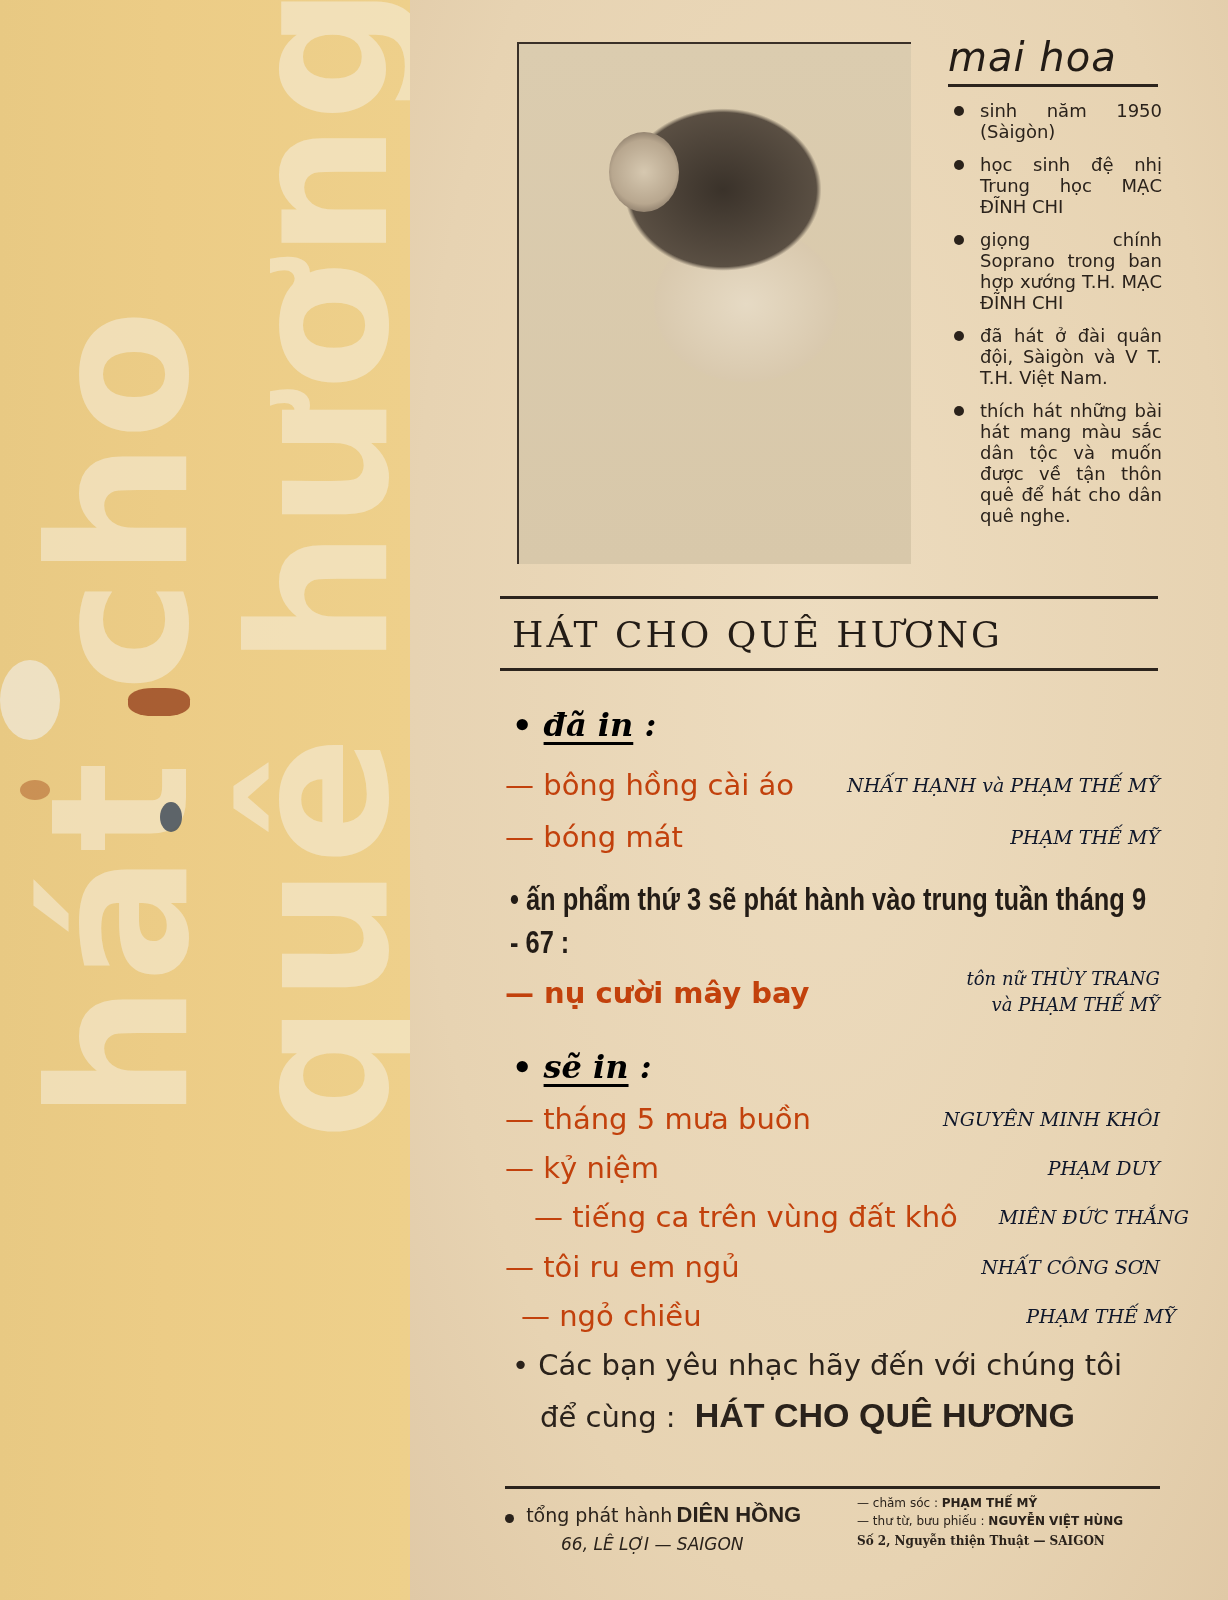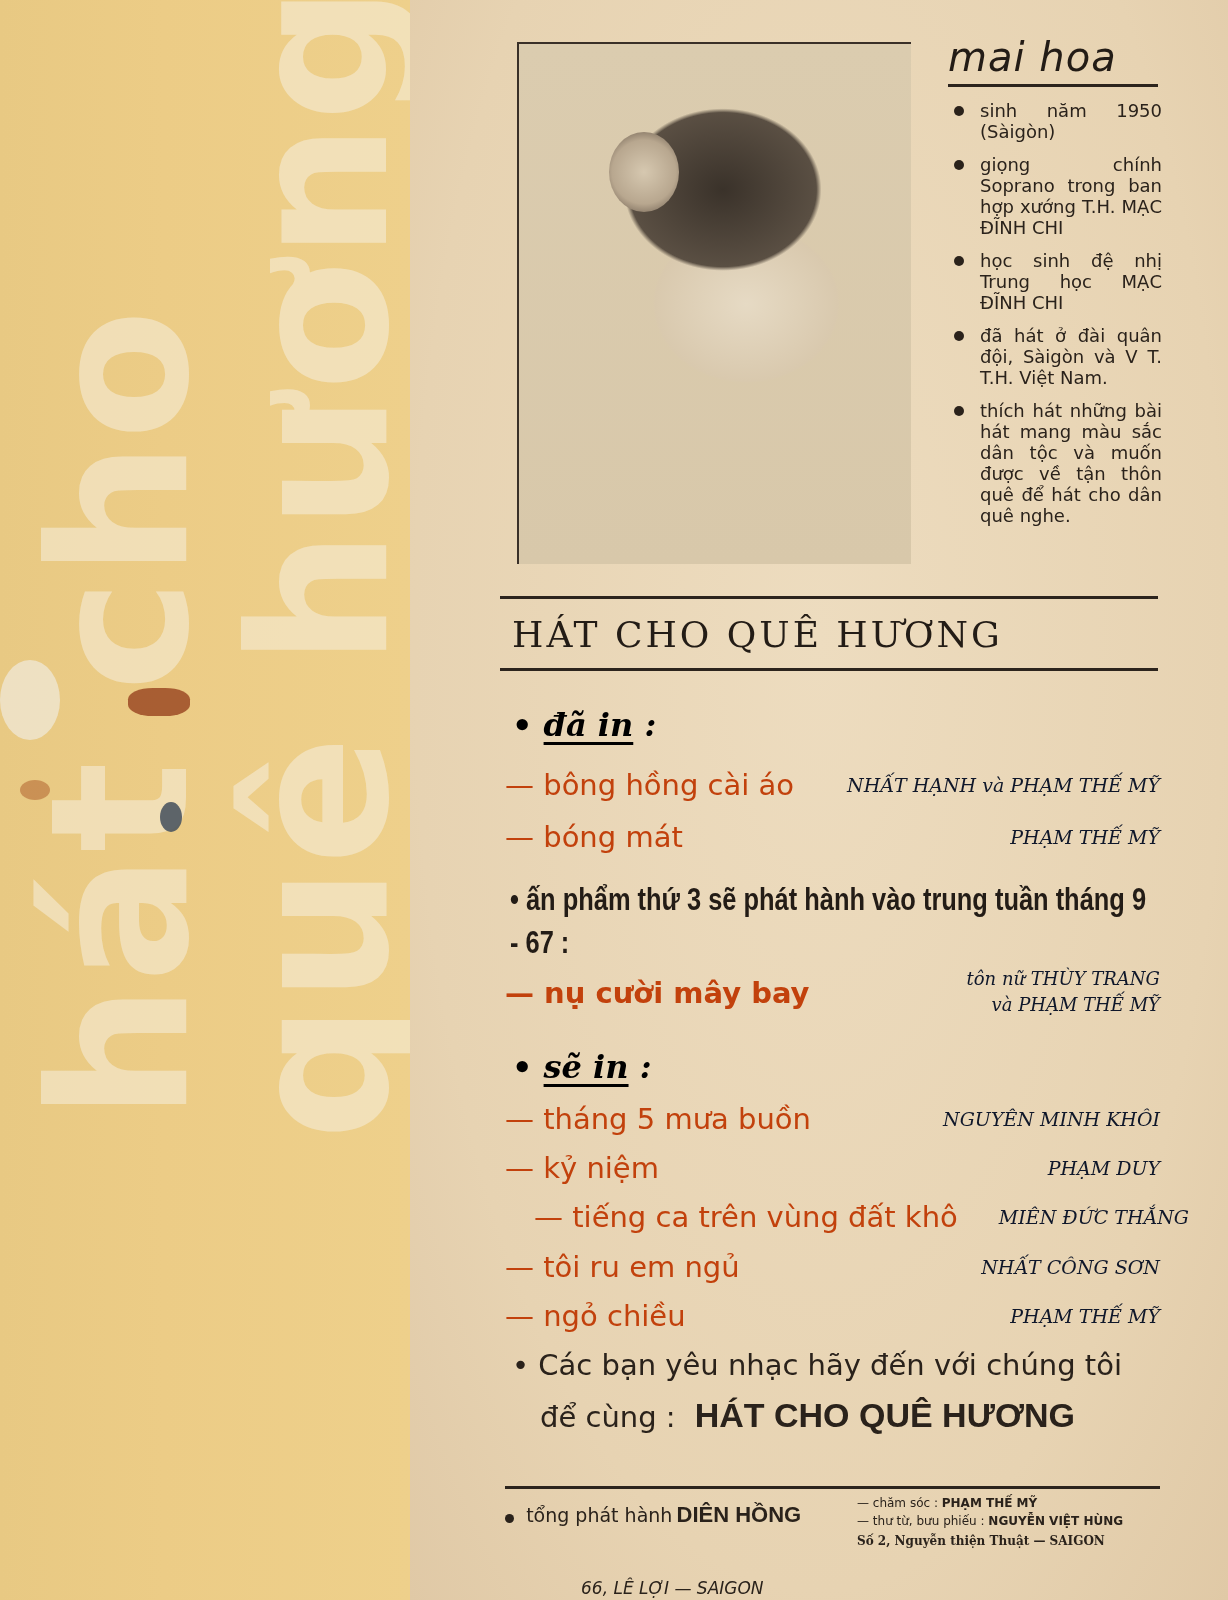--- a/index.html
+++ b/index.html
@@ -83,22 +83,22 @@
 <div class="page"></div>
 
 <div class="photo">
   <div class="photo-flower"></div>
 </div>
 
 <div class="bio-name">mai hoa</div>
 <div class="bio-rule"></div>
 <div class="bio-list">
   <div class="bio-item"><span class="dot"></span><span>sinh năm 1950 (Sàigòn)</span></div>
+  <div class="bio-item"><span class="dot"></span><span>học sinh đệ nhị Trung học MẠC ĐĨNH CHI</span></div>
   <div class="bio-item"><span class="dot"></span><span>giọng chính Soprano trong ban hợp xướng T.H. MẠC ĐĨNH CHI</span></div>
-  <div class="bio-item"><span class="dot"></span><span>học sinh đệ nhị Trung học MẠC ĐĨNH CHI</span></div>
   <div class="bio-item"><span class="dot"></span><span>đã hát ở đài quân đội, Sàigòn và V T. T.H. Việt Nam.</span></div>
   <div class="bio-item"><span class="dot"></span><span>thích hát những bài hát mang màu sắc dân tộc và muốn được về tận thôn quê để hát cho dân quê nghe.</span></div>
 </div>
 
 <div class="hr" style="left:500px;top:596px;width:658px;"></div>
 <div class="main-title">HÁT CHO QUÊ HƯƠNG</div>
 <div class="hr" style="left:500px;top:668px;width:658px;"></div>
 
 <div class="section-h" style="left:512px;top:706px;">
   • <span class="u">đã in</span> <span>:</span>
@@ -131,39 +131,39 @@
   <span class="author">PHẠM DUY</span>
 </div>
 <div class="row" style="top:1200px;margin-left:29px;">
   <span class="title">— tiếng ca trên vùng đất khô</span>
   <span class="author">MIÊN ĐỨC THẮNG</span>
 </div>
 <div class="row" style="top:1250px;">
   <span class="title">— tôi ru em ngủ</span>
   <span class="author">NHẤT CÔNG SƠN</span>
 </div>
-<div class="row" style="top:1299px;">
+<div class="row" style="top:1299px;margin-left:16px;">
   <span class="title">— ngỏ chiều</span>
   <span class="author">PHẠM THẾ MỸ</span>
 </div>
 
 <div style="position:absolute;left:512px;top:1348px;font-size:29px;white-space:nowrap;">• Các bạn yêu nhạc hãy đến với chúng tôi</div>
 <div style="position:absolute;left:540px;top:1396px;white-space:nowrap;">
   <span style="font-size:29px;">để cùng :</span>
   <span class="bold-title" style="font-size:34px;margin-left:14px;">HÁT CHO QUÊ HƯƠNG</span>
 </div>
 
 <div class="hr" style="left:505px;top:1486px;width:655px;height:3px;"></div>
 <div class="footer">
   <div style="position:absolute;left:0;top:8px;white-space:nowrap;">
     <span style="display:inline-block;width:9px;height:9px;border-radius:50%;background:#2a221b;margin-right:8px;vertical-align:middle;"></span>
     <span style="font-size:19px;">tổng phát hành</span>
     <span class="bold-title" style="font-size:22px;">DIÊN HỒNG</span>
   </div>
-  <div style="position:absolute;left:76px;top:40px;font-style:italic;font-size:17px;white-space:nowrap;margin-top:44px;">66, LÊ LỢI — SAIGON</div>
+  <div style="position:absolute;left:56px;top:40px;font-style:italic;font-size:17px;white-space:nowrap;">66, LÊ LỢI — SAIGON</div>
   <div style="position:absolute;left:352px;top:2px;font-size:12px;white-space:nowrap;">
     <span>— chăm sóc :</span> <b>PHẠM THẾ MỸ</b>
   </div>
   <div style="position:absolute;left:352px;top:20px;font-size:12px;white-space:nowrap;">
     <span>— thư từ, bưu phiếu :</span> <b>NGUYỄN VIỆT HÙNG</b>
   </div>
   <div style="position:absolute;left:352px;top:40px;font-family:'DejaVu Serif',serif;font-size:12px;white-space:nowrap;font-weight:bold;">Số 2, Nguyễn thiện Thuật — SAIGON</div>
 </div>
 
 </body></html>

